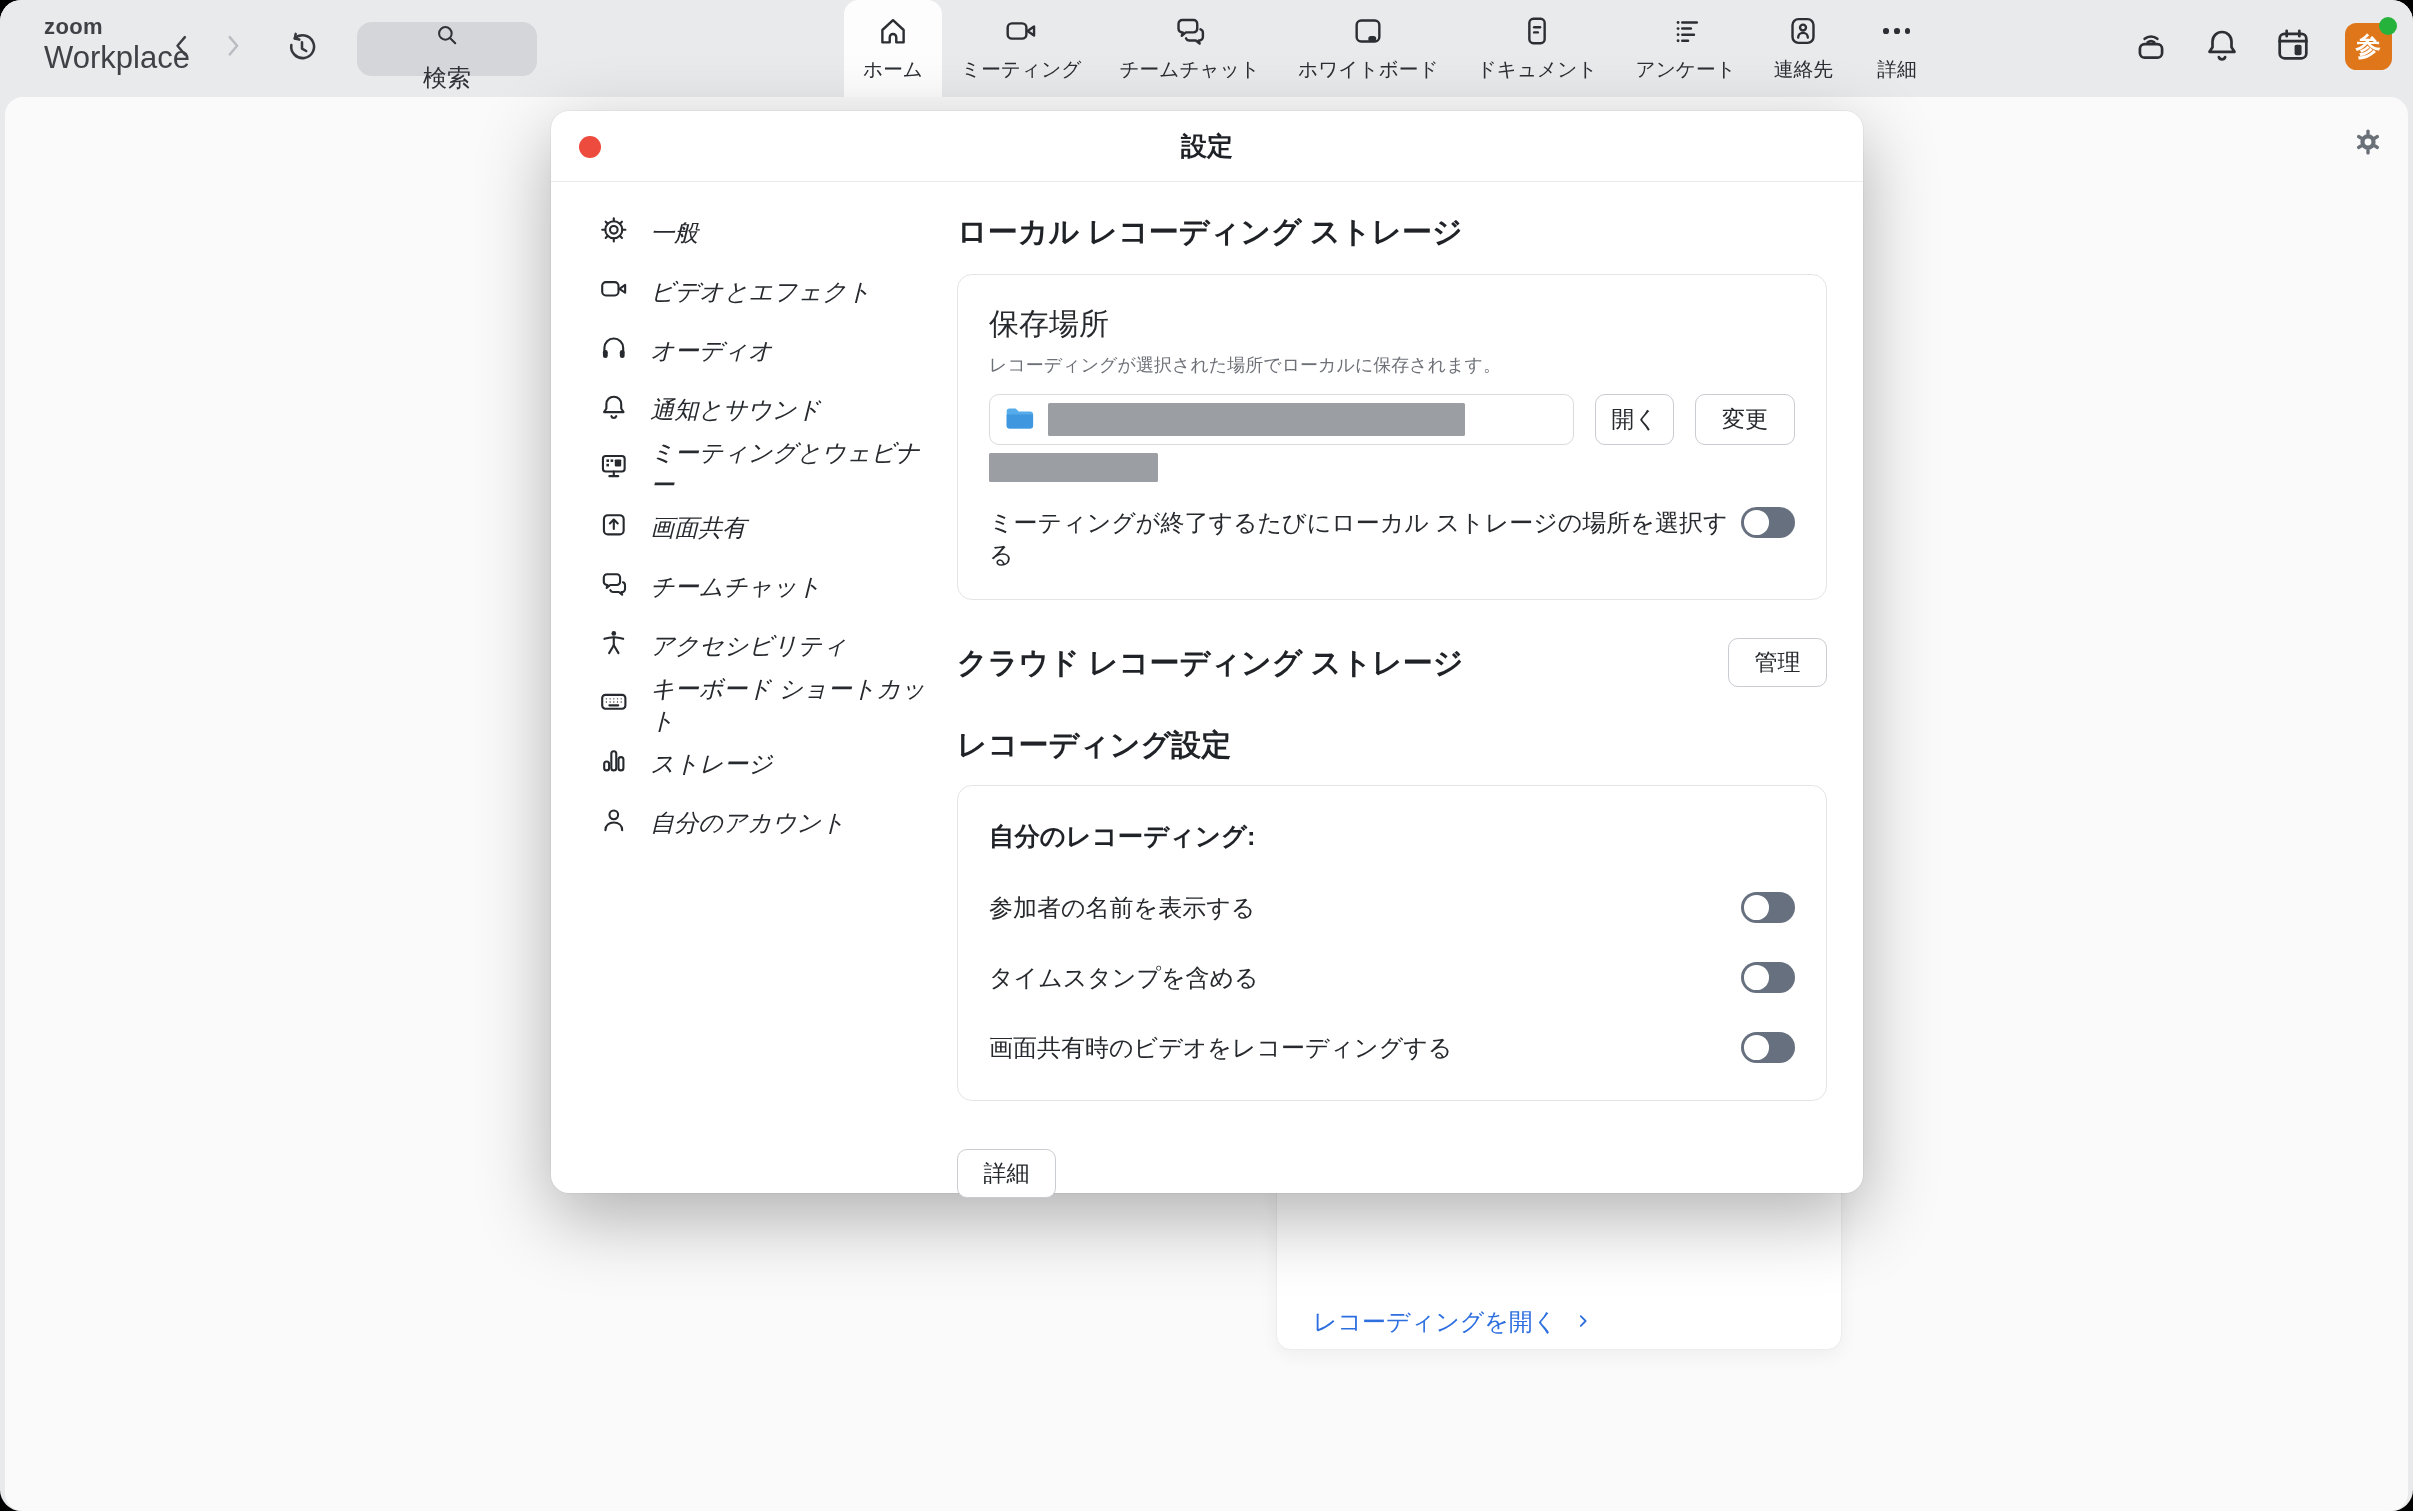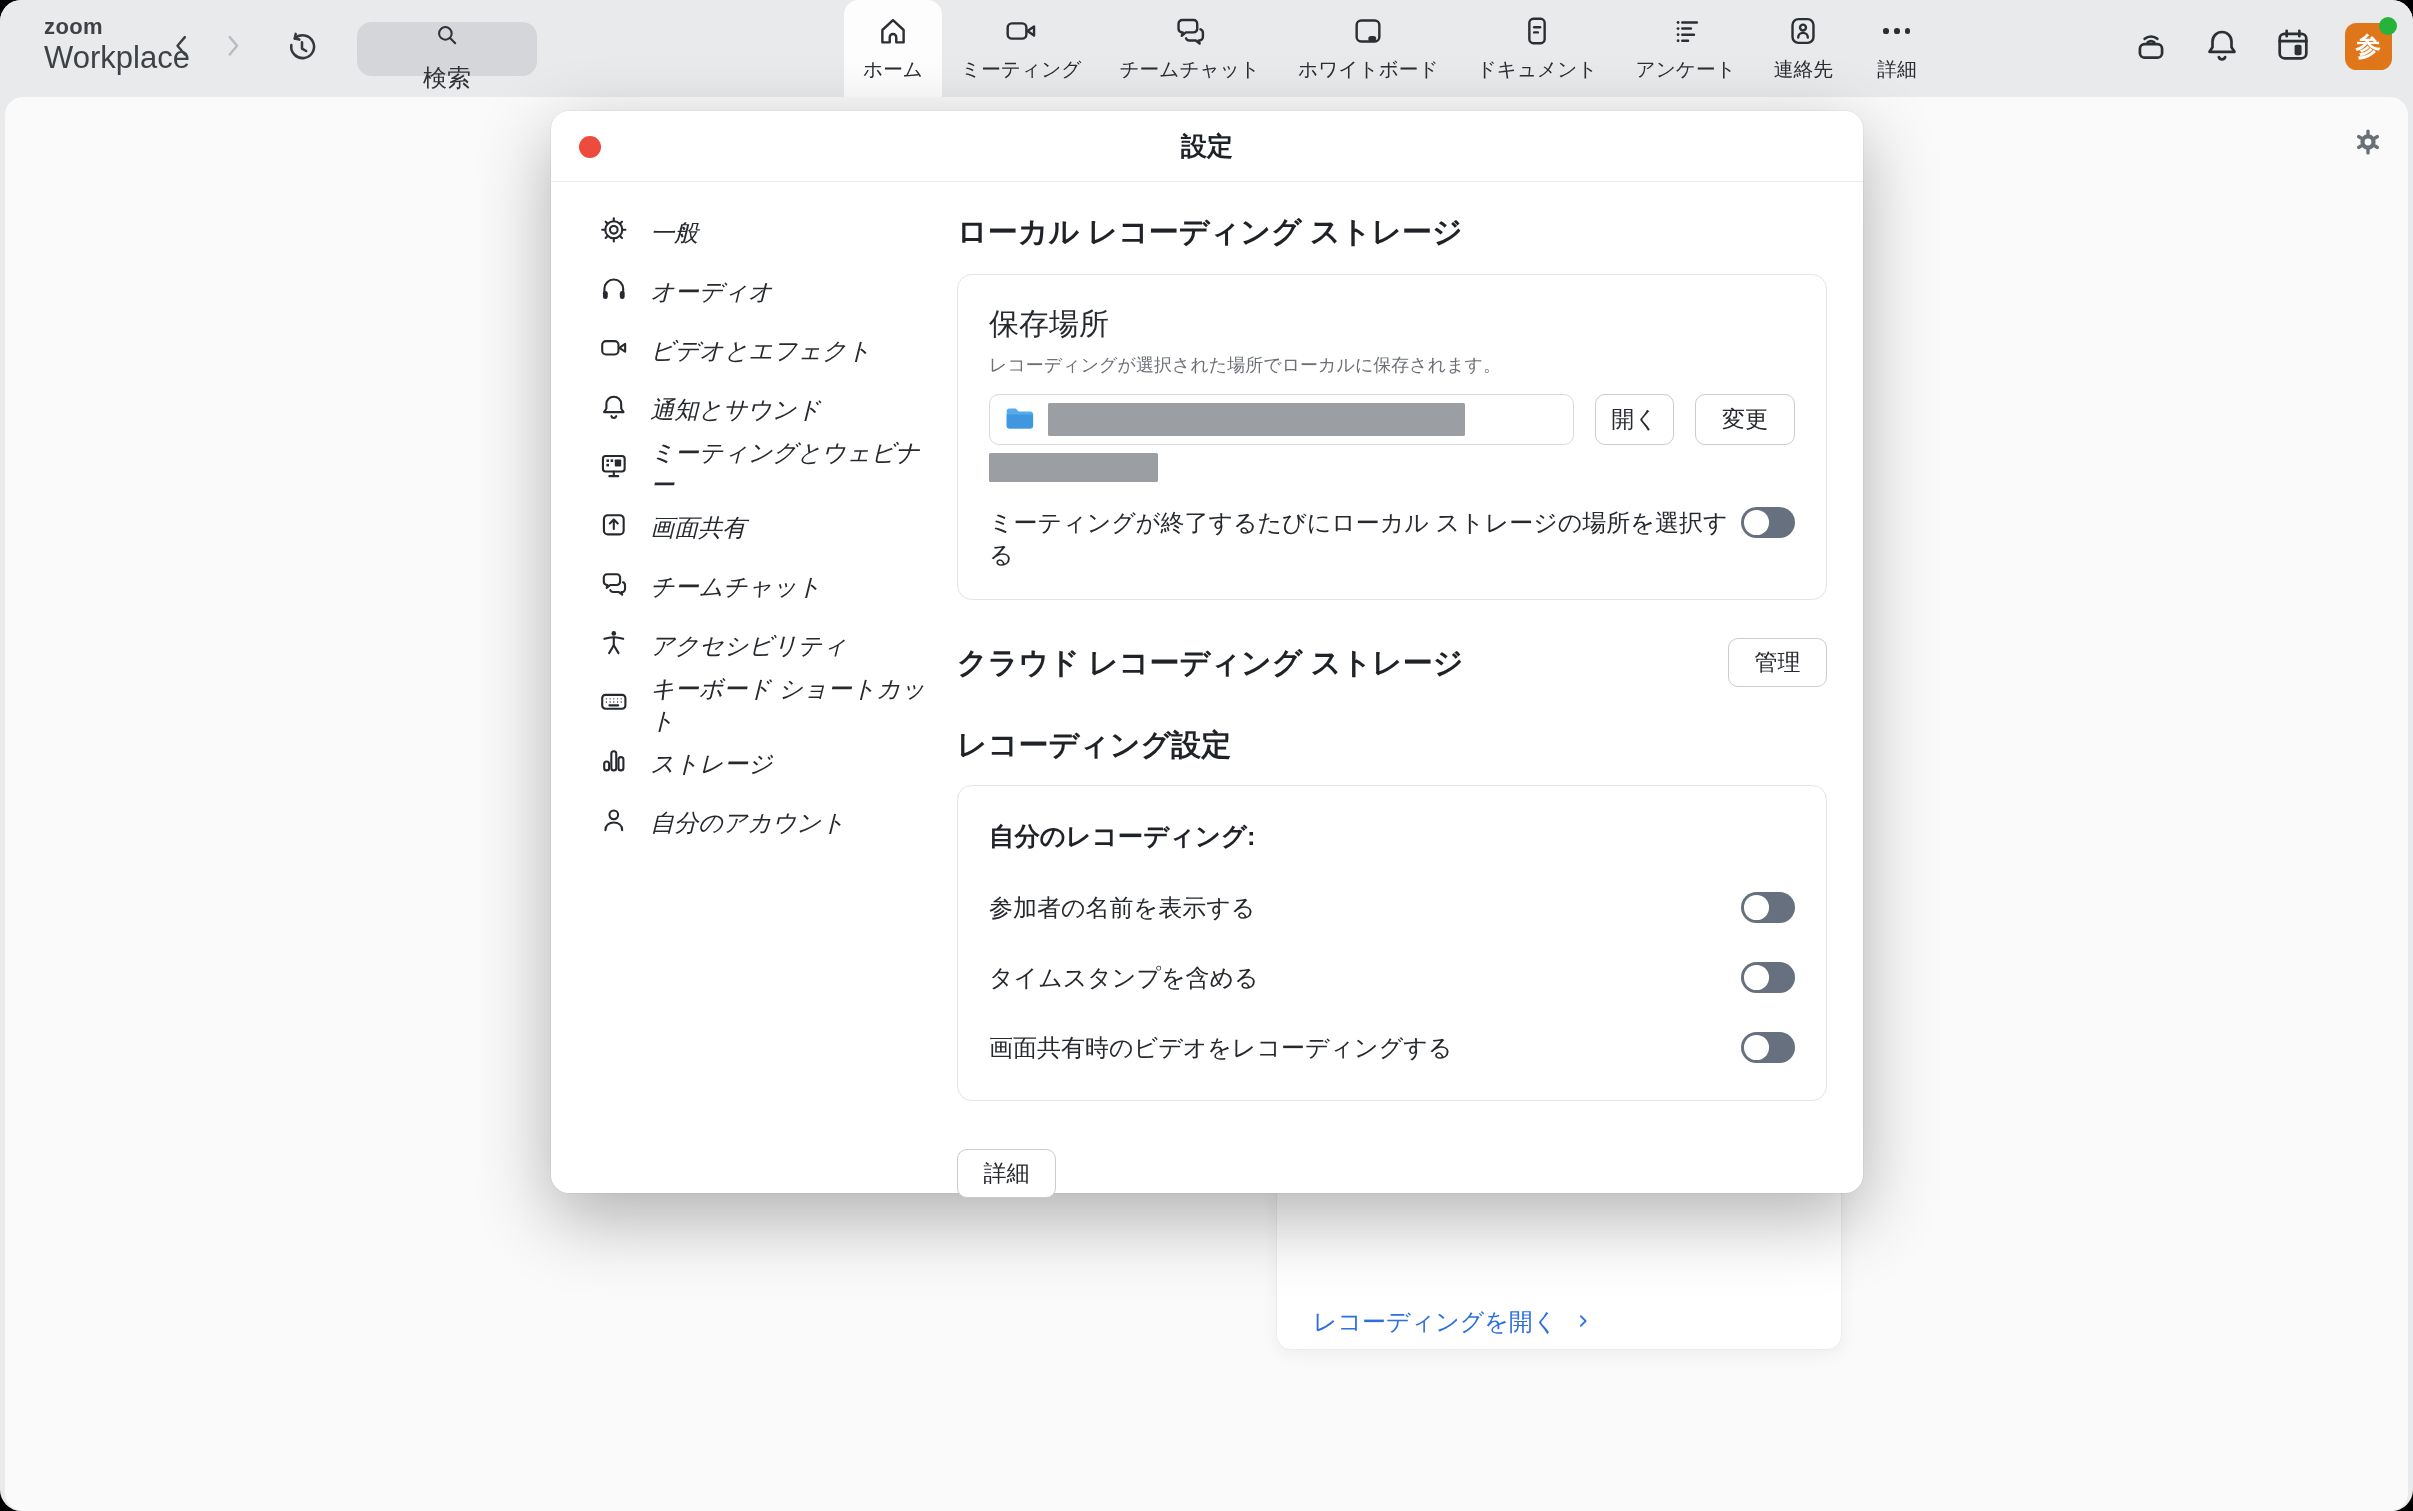--- a/index.html
+++ b/index.html
@@ -309,35 +309,35 @@
               <line x1="16.9" y1="16.9" x2="18.6" y2="18.6"></line>
             <line x1="18.6" y1="5.4" x2="16.9" y2="7.1"></line>
               <line x1="7.1" y1="16.9" x2="5.4" y2="18.6"></line>
           </svg>
         </span>
         <span>一般</span>
       </div>
       <div class="side-item">
         <span>
           <svg width="29.6" height="29.6" viewBox="0 0 24 24" fill="none" stroke="currentColor" stroke-width="1.7" stroke-linecap="round" stroke-linejoin="round">
+            <rect x="2.6" y="6.6" width="13.2" height="10.8" rx="3"></rect>
+              <path d="M16.6 12 l4.6 -3.2 v6.4 Z"></path>
+          </svg>
+        </span>
+        <span>ビデオとエフェクト</span>
+      </div>
+      <div class="side-item">
+        <span>
+          <svg width="29.6" height="29.6" viewBox="0 0 24 24" fill="none" stroke="currentColor" stroke-width="1.7" stroke-linecap="round" stroke-linejoin="round">
             <path d="M4.4 15.5 V12 a7.6 7.6 0 0 1 15.2 0 v3.5"></path>
             <rect x="3.2" y="13.8" width="3.9" height="6.5" rx="1.9" fill="currentColor" stroke="none"></rect>
             <rect x="16.9" y="13.8" width="3.9" height="6.5" rx="1.9" fill="currentColor" stroke="none"></rect>
           </svg>
         </span>
         <span>オーディオ</span>
-      </div>
-      <div class="side-item">
-        <span>
-          <svg width="29.6" height="29.6" viewBox="0 0 24 24" fill="none" stroke="currentColor" stroke-width="1.7" stroke-linecap="round" stroke-linejoin="round">
-            <rect x="2.6" y="6.6" width="13.2" height="10.8" rx="3"></rect>
-              <path d="M16.6 12 l4.6 -3.2 v6.4 Z"></path>
-          </svg>
-        </span>
-        <span>ビデオとエフェクト</span>
       </div>
       <div class="side-item">
         <span>
           <svg width="29.6" height="29.6" viewBox="0 0 24 24" fill="none" stroke="currentColor" stroke-width="1.7" stroke-linecap="round" stroke-linejoin="round">
             <path d="M12 3.8 a6 6 0 0 1 6 6 v3.6 l1.9 2.9 H4.1 L6 13.4 V9.8 a6 6 0 0 1 6 -6 Z"></path>
               <path d="M10 19.6 a2.1 2.1 0 0 0 4 0"></path>
           </svg>
         </span>
         <span>通知とサウンド</span>
       </div>

